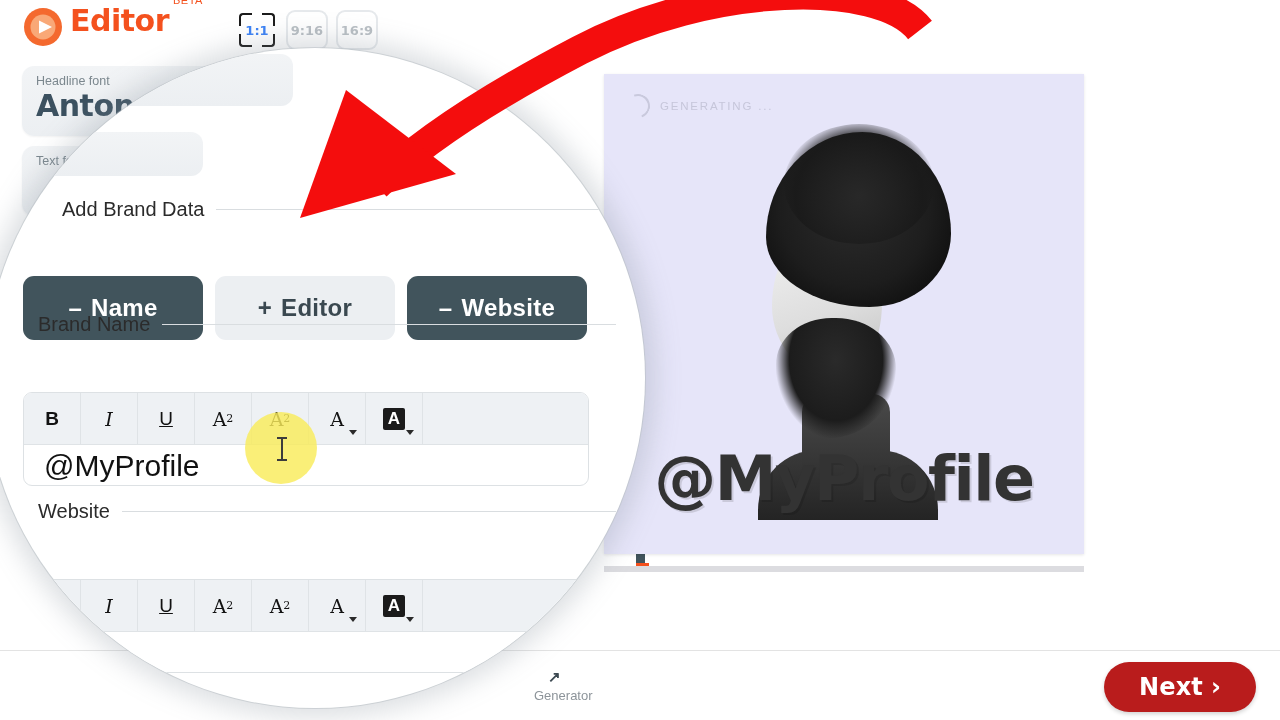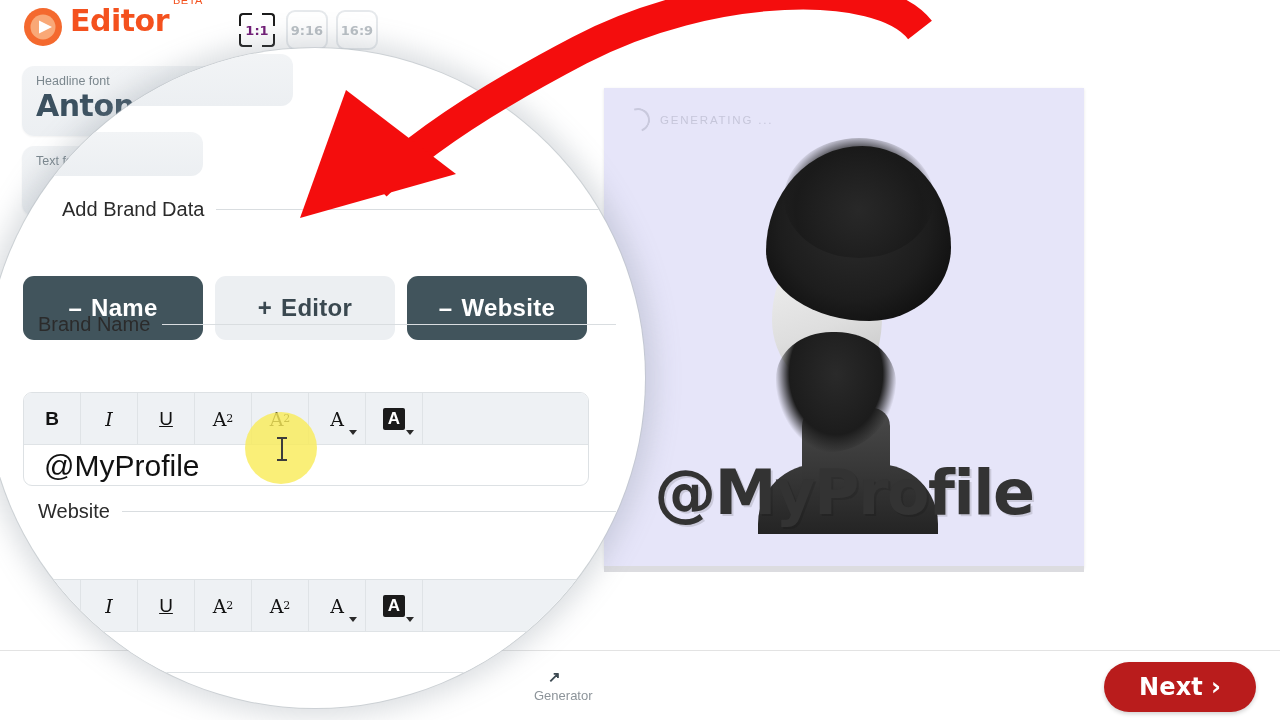--- a/index.html
+++ b/index.html
@@ -49,21 +49,21 @@
   .ratio-btn {
     width: 42px; height: 40px; border-radius: 9px;
     display: flex; align-items: center; justify-content: center;
     font-size: 13px; font-weight: 600;
     font-family: "DejaVu Sans", sans-serif;
     color: #b9bfc4; background: #fff;
     box-shadow: inset 0 0 0 2px #e6e9ec;
     position: relative;
   }
   .ratio-btn.sel {
-    color: #701a75; box-shadow: none;
+    color: #3b82f6; box-shadow: none;
   }
   .ratio-btn.sel .cnr {
     position: absolute; width: 11px; height: 11px; border: 2.5px solid #1b1b1b;
   }
   .ratio-btn.sel .c1 { left: 3px;  top: 3px;  border-right: none; border-bottom: none; border-top-left-radius: 4px; }
   .ratio-btn.sel .c2 { right: 3px; top: 3px;  border-left: none;  border-bottom: none; border-top-right-radius: 4px;}
   .ratio-btn.sel .c3 { left: 3px;  bottom:3px; border-right: none; border-top: none;   border-bottom-left-radius: 4px;}
   .ratio-btn.sel .c4 { right: 3px; bottom:3px; border-left: none;  border-top: none;   border-bottom-right-radius: 4px;}
 
   
@@ -81,21 +81,21 @@
     font-family: "Liberation Sans", sans-serif;
   }
   .card-value {
     position: absolute; left: 14px; top: 22px;
     font-size: 30px; font-weight: 700; color: #3c5160;
     font-family: "DejaVu Sans", sans-serif; letter-spacing: -0.5px;
   }
 
   
   .canvas {
-    position: absolute; left: 604px; top: 88px;
+    position: absolute; left: 604px; top: 74px;
     width: 480px; height: 480px;
     background: #E6E5F9;
     box-shadow: 0 1px 3px rgba(0,0,0,.10);
     overflow: hidden;
   }
   .canvas-shadowbar {
     position: absolute; left: 604px; top: 566px; width: 480px; height: 6px;
     background: #dcdce0;
   }
   .gen-row {

